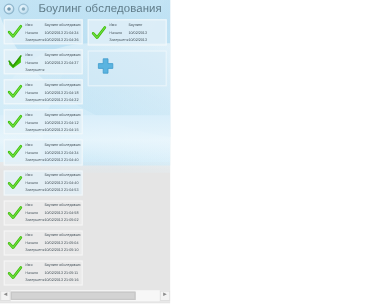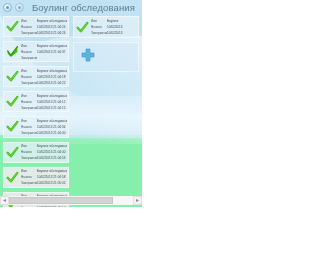--- a/index.html
+++ b/index.html
@@ -8,23 +8,23 @@
     width: 142px;
     height: 253px;
     overflow: hidden;
     font-family: "Liberation Sans", sans-serif;
     background: #ffffff;
   }
 
   #app {
     position: relative;
     width: 142px;
-    height: 207px;
-    overflow: hidden;
-    background: #86efac;
+    height: 253px;
+    overflow: hidden;
+    background: #e5e5e5;
     padding-left: 22px;
   }
 
   
   .bg-layer {
     position: absolute;
     inset: 0;
     overflow: hidden;
     pointer-events: none;
   }

